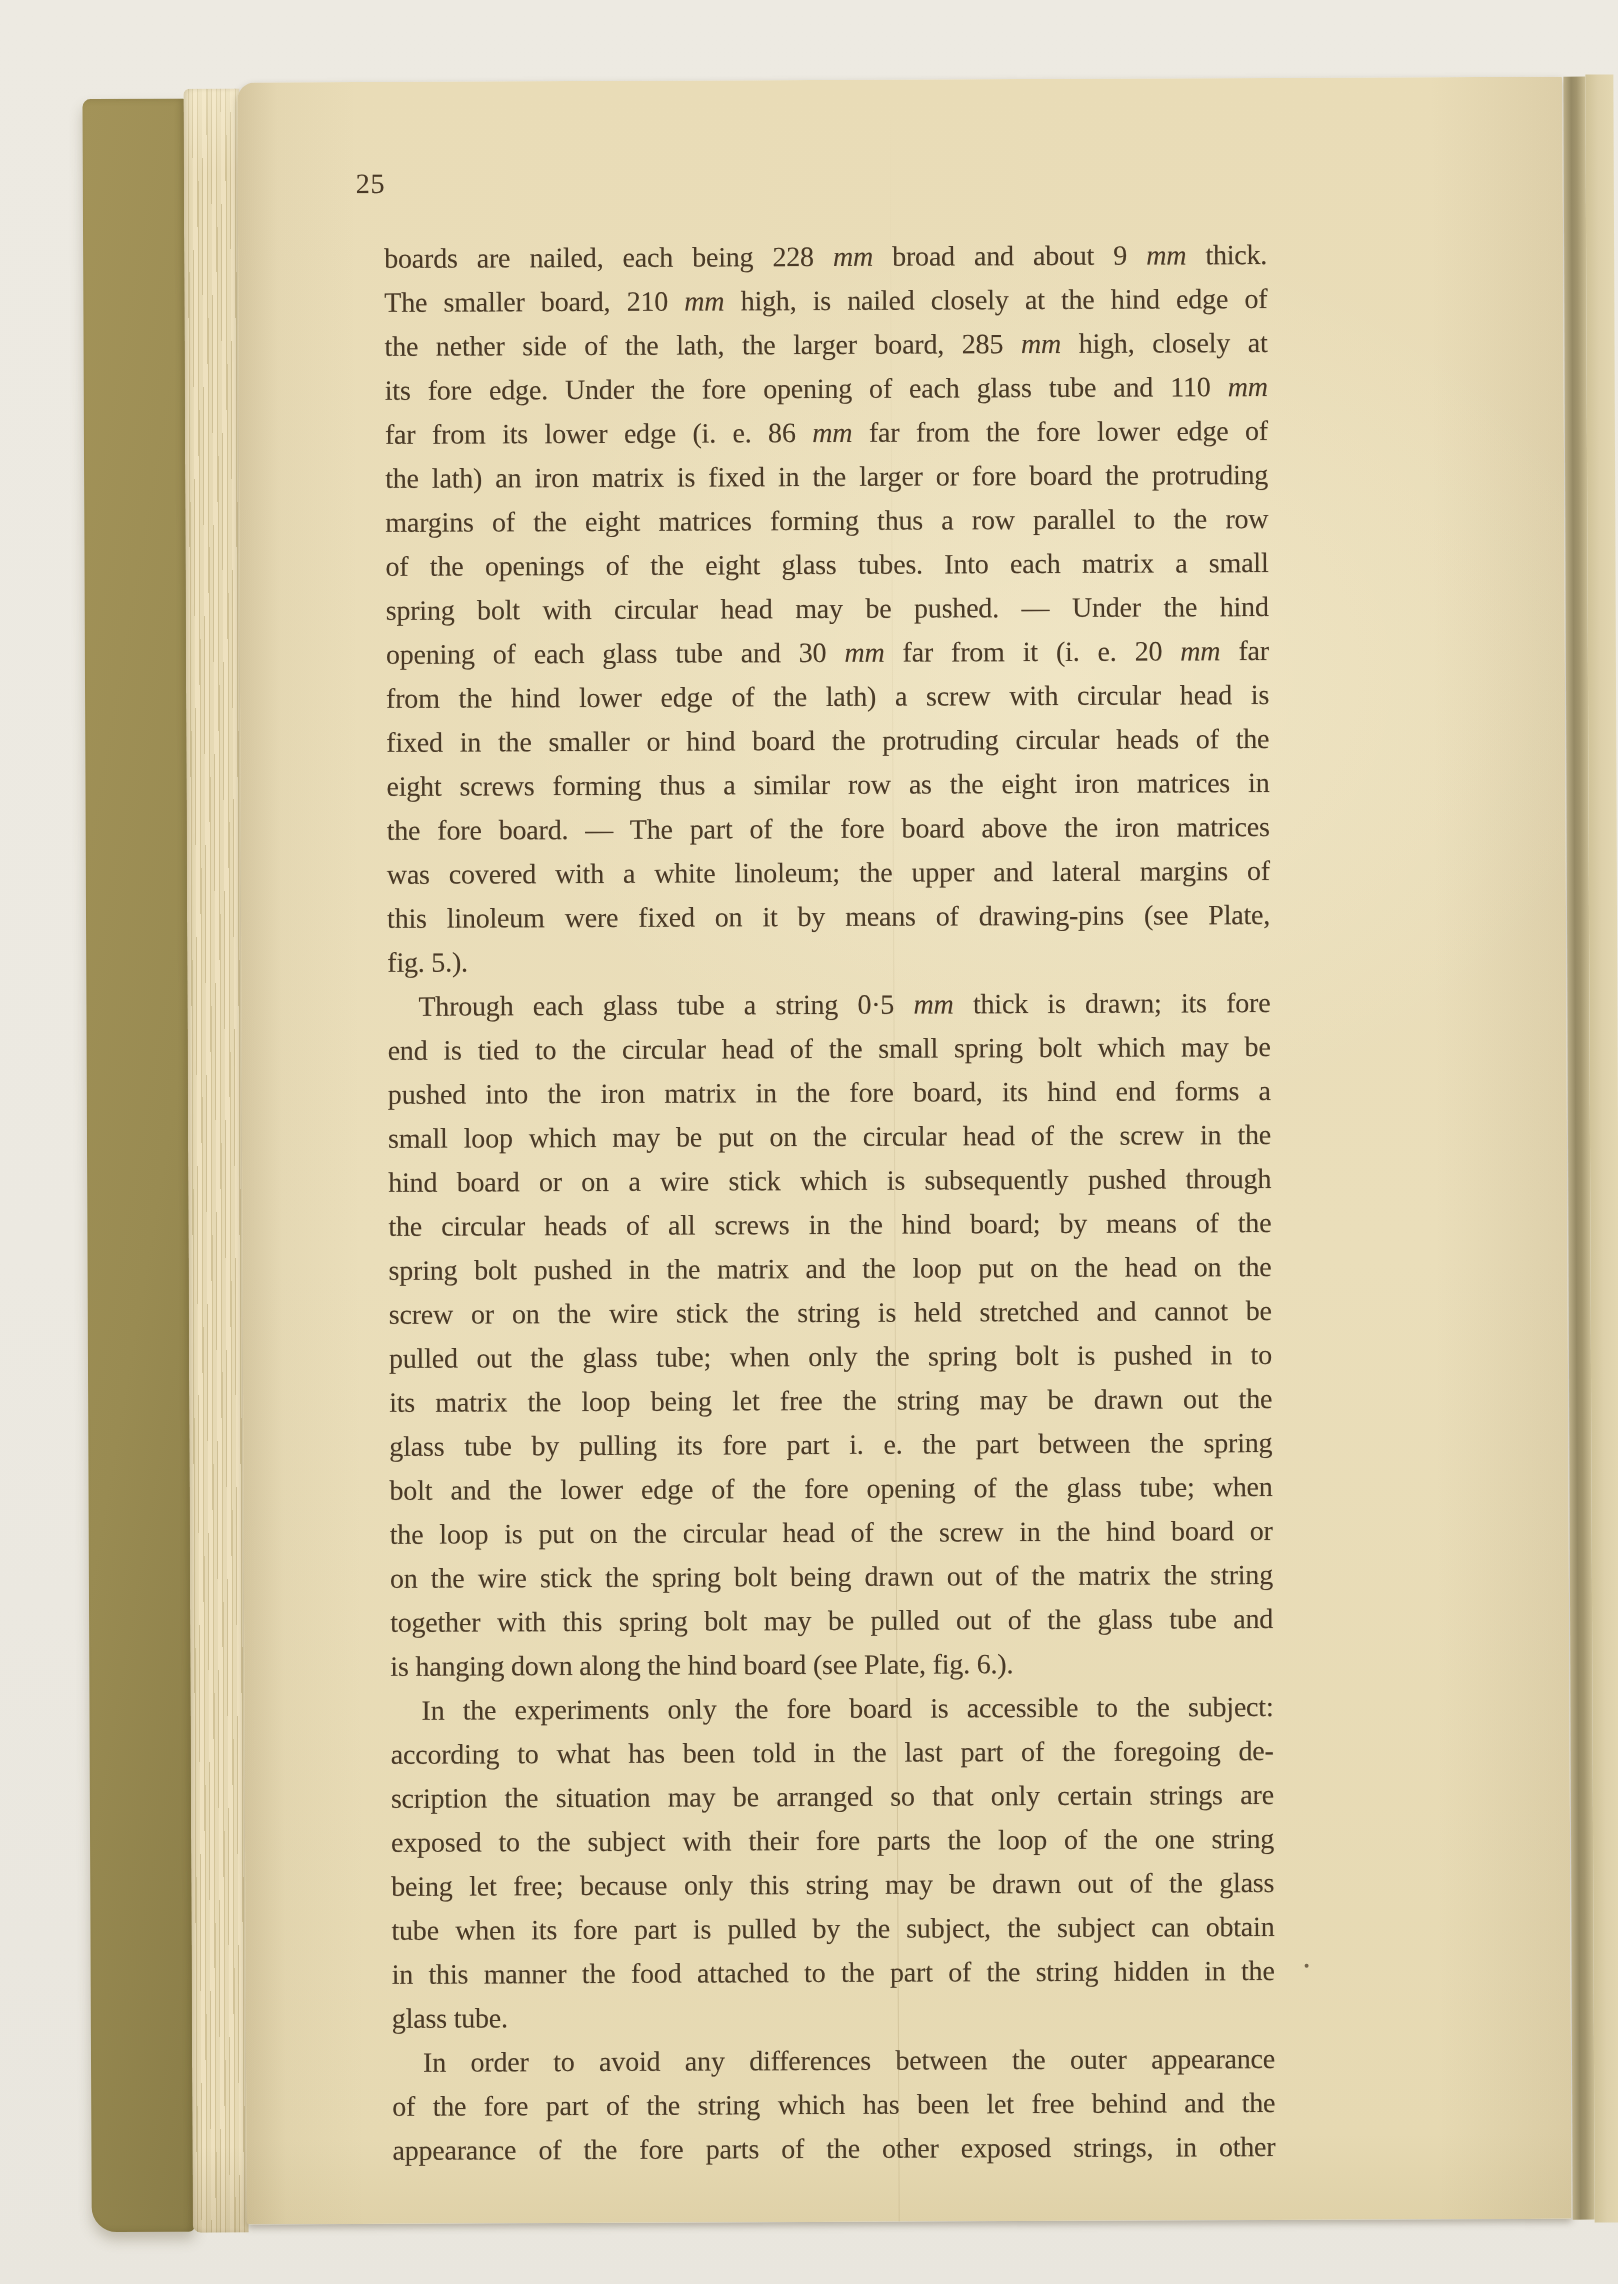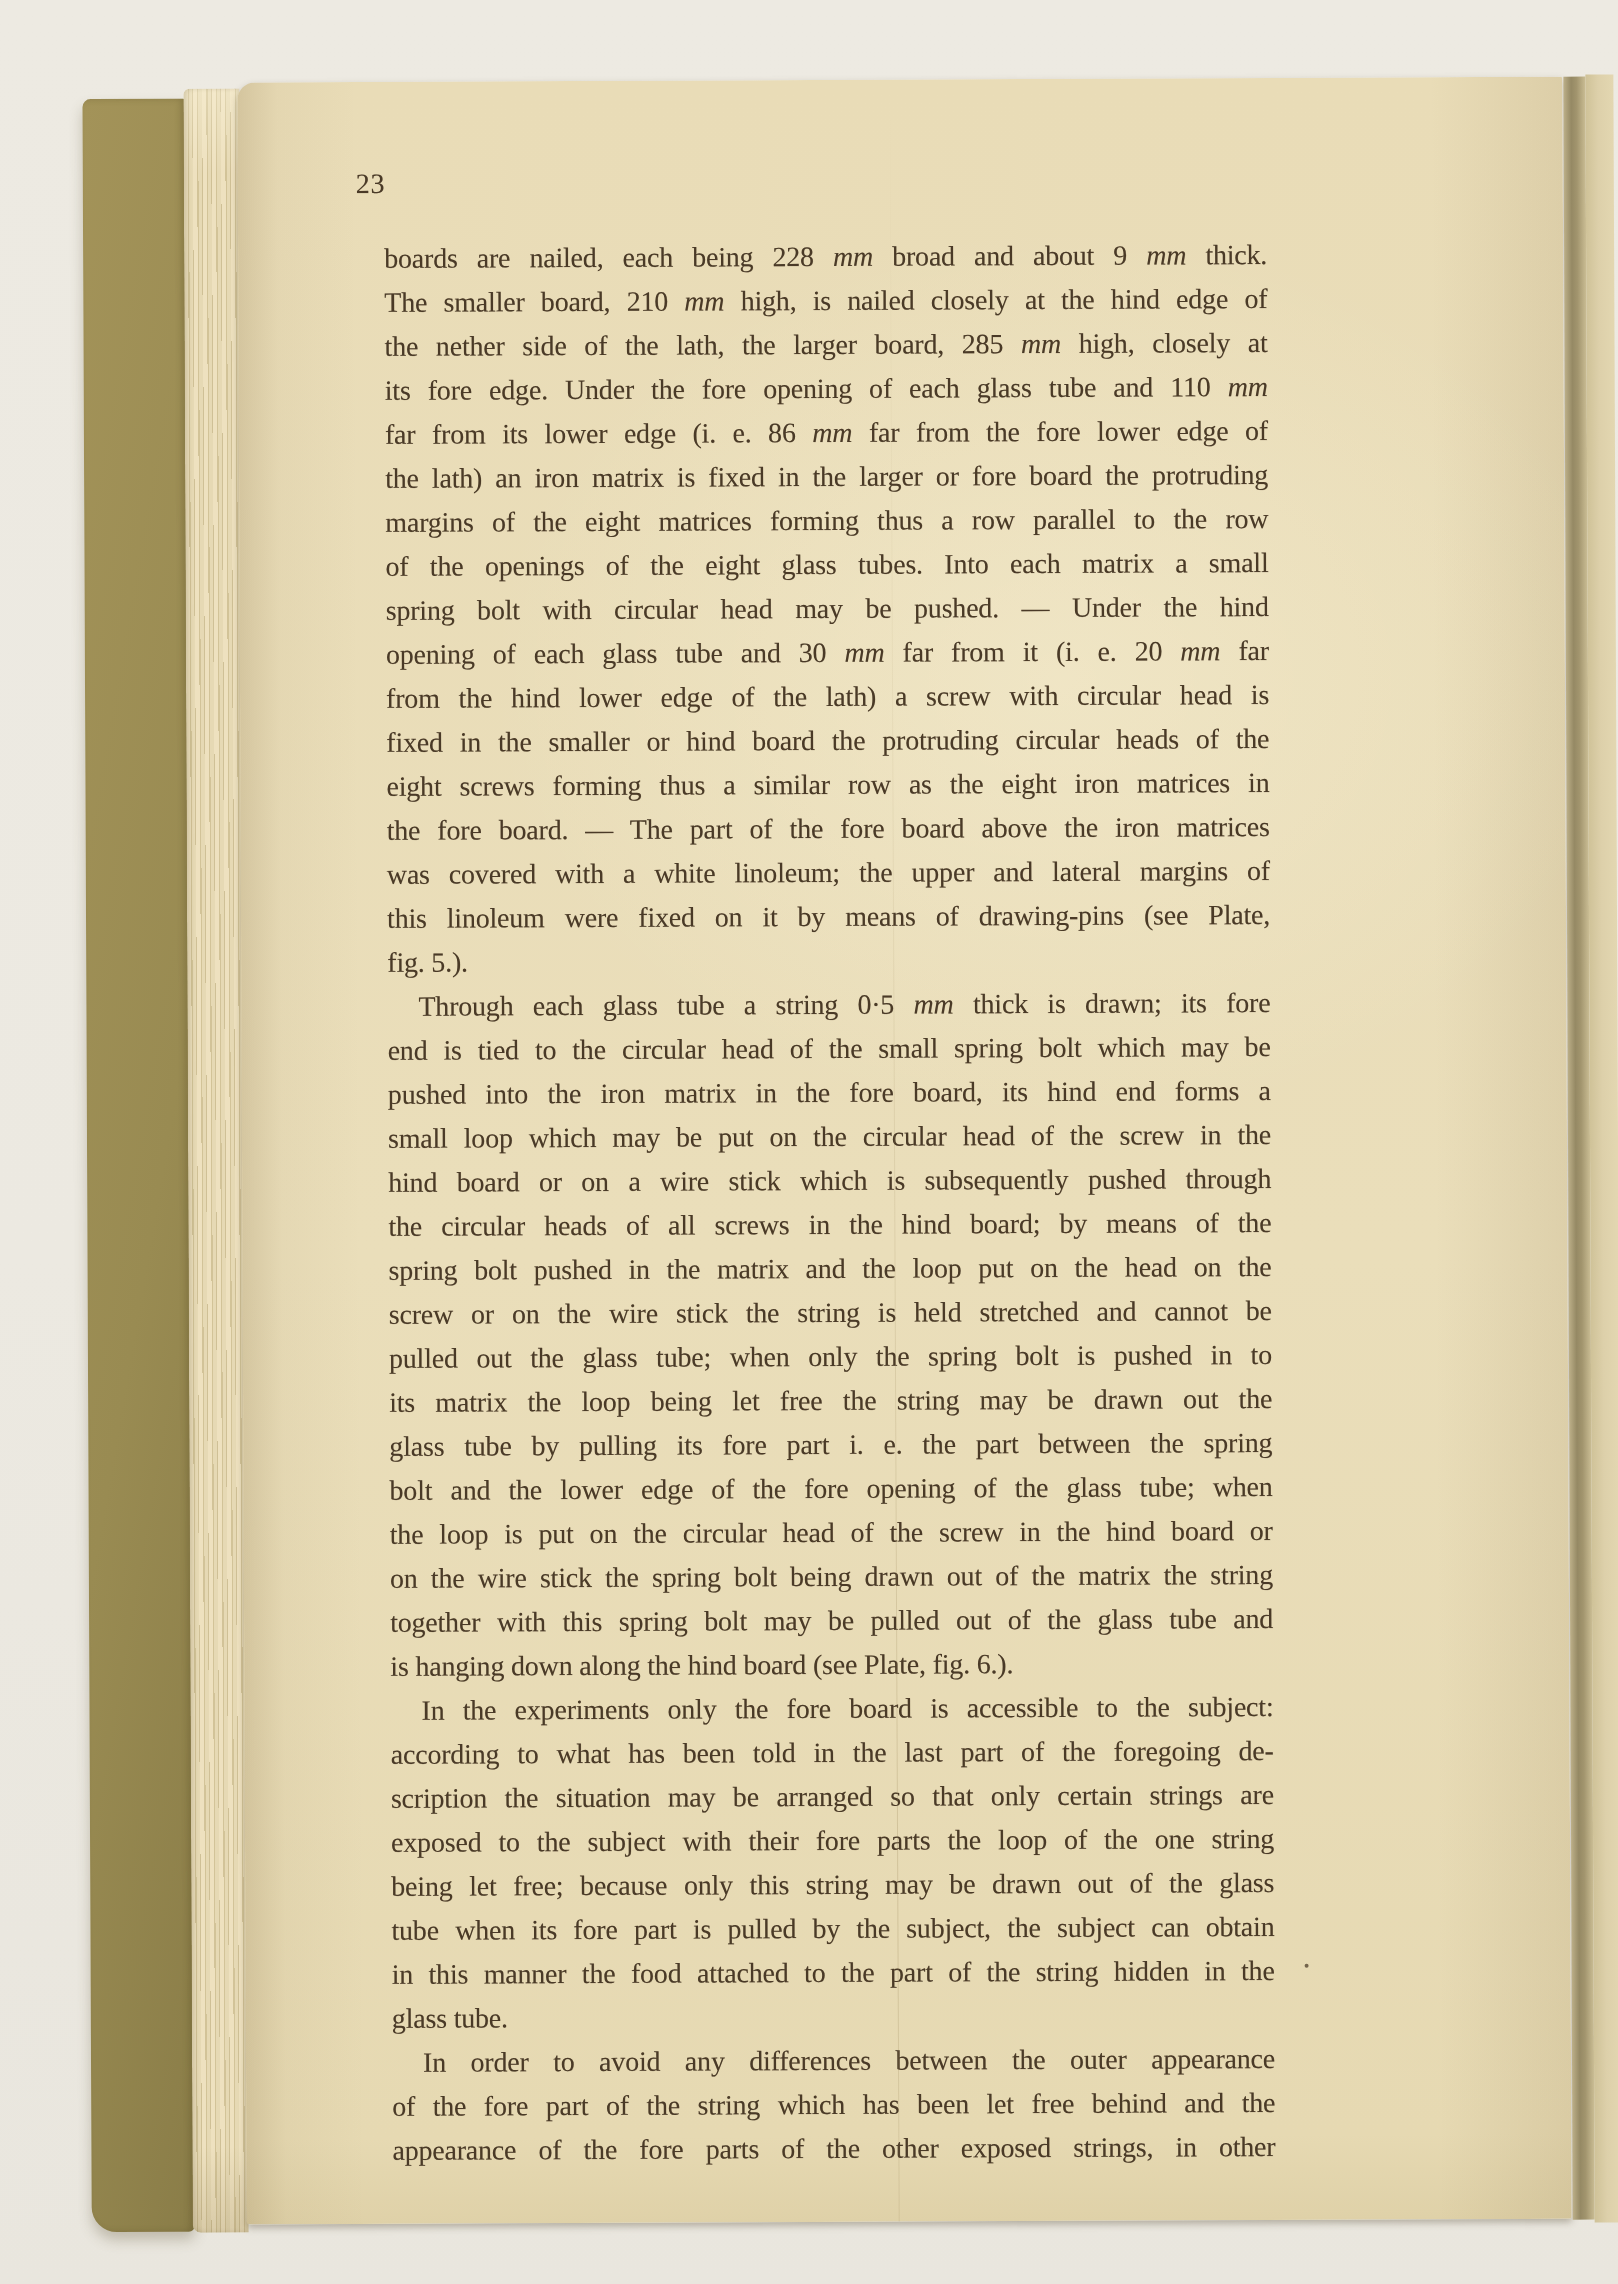--- a/index.html
+++ b/index.html
@@ -105,21 +105,21 @@
   .line i { font-style: italic; }
 </style>
 </head>
 <body>
 
 <div class="stage">
   <div class="book">
     <div class="cover"></div>
     <div class="edges"></div>
     <div class="page">
-      <div class="pagenum">23</div>
+      <div class="pagenum">25</div>
       <div class="textblock">
           <div class="para">
             <div class="line">boards are nailed, each being 228 <i>mm</i> broad and about 9 <i>mm</i> thick.</div>
             <div class="line">The smaller board, 210 <i>mm</i> high, is nailed closely at the hind edge of</div>
             <div class="line">the nether side of the lath, the larger board, 285 <i>mm</i> high, closely at</div>
             <div class="line">its fore edge. Under the fore opening of each glass tube and 110 <i>mm</i></div>
             <div class="line">far from its lower edge (i. e. 86 <i>mm</i> far from the fore lower edge of</div>
             <div class="line">the lath) an iron matrix is fixed in the larger or fore board the protruding</div>
             <div class="line">margins of the eight matrices forming thus a row parallel to the row</div>
             <div class="line">of the openings of the eight glass tubes. Into each matrix a small</div>

